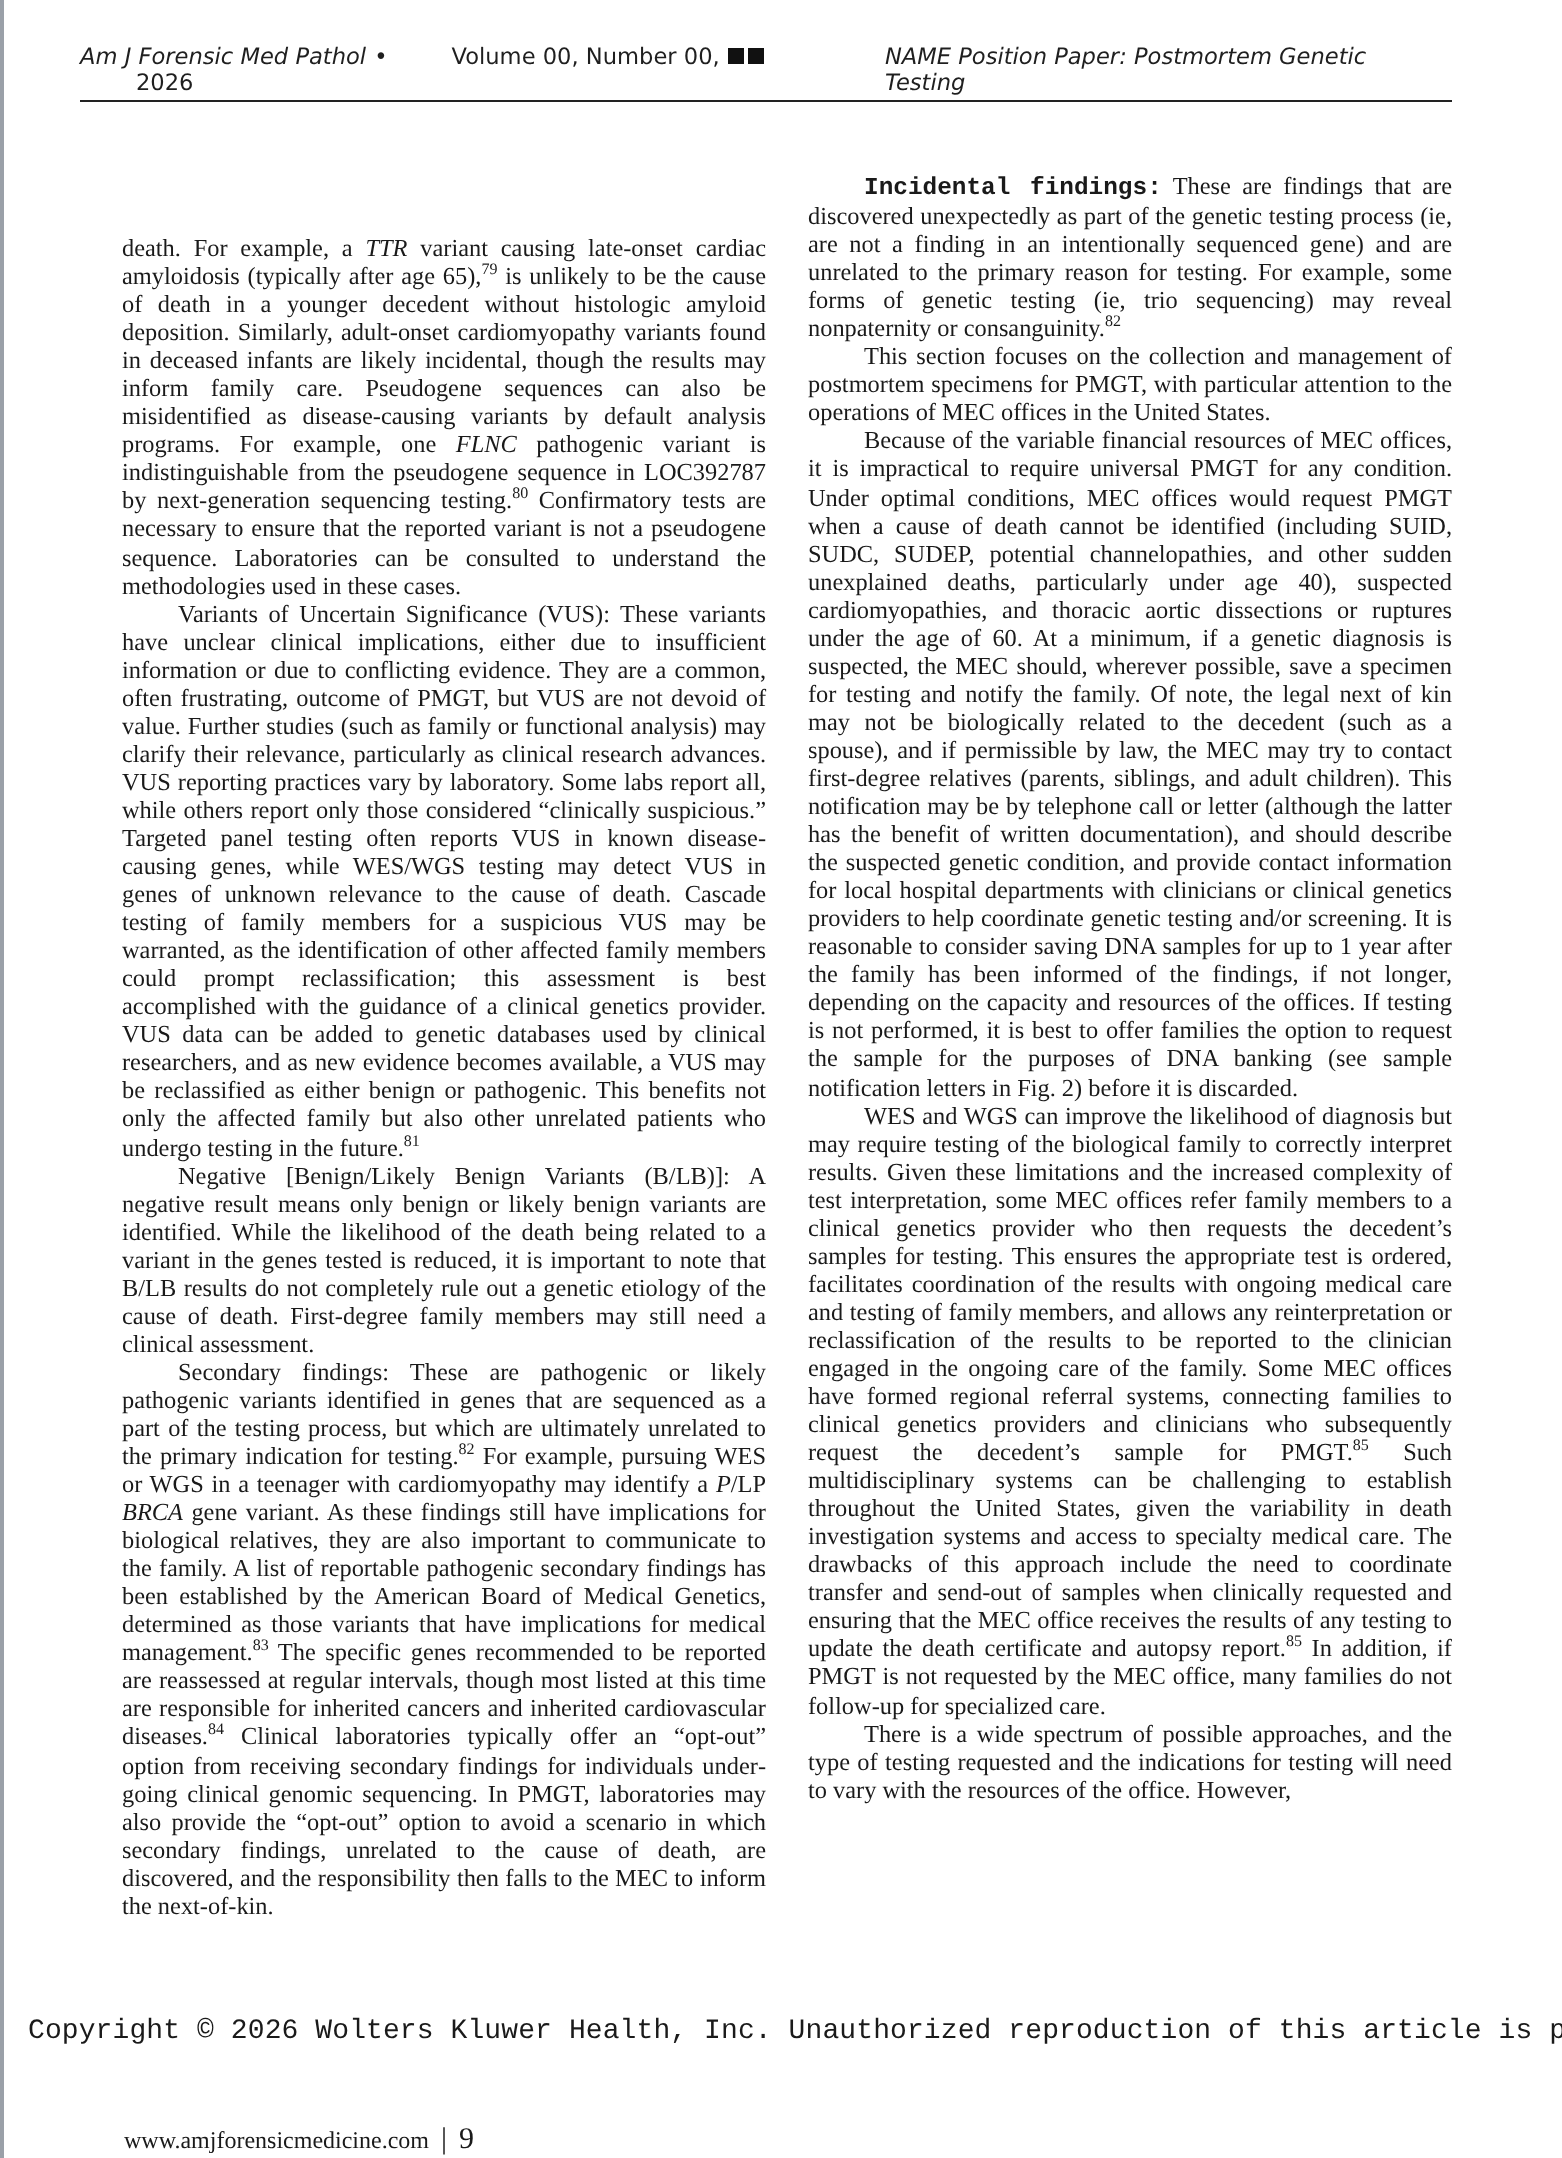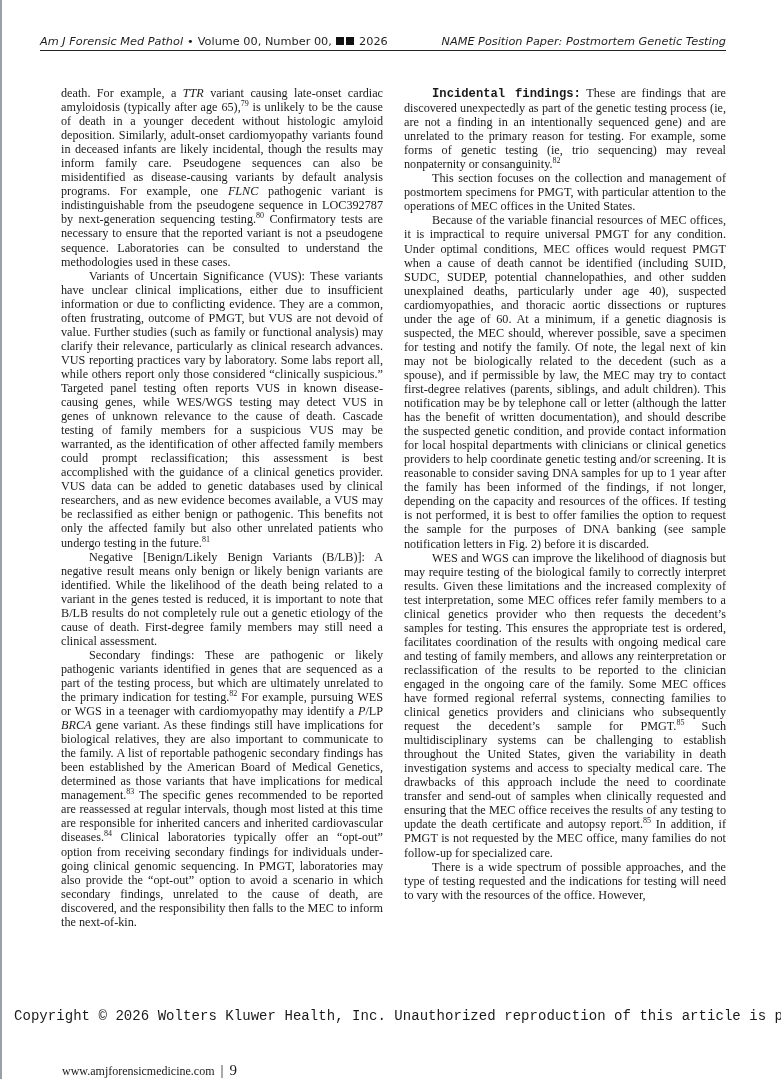--- a/index.html
+++ b/index.html
@@ -8,28 +8,28 @@
       font-family: "Liberation Serif", serif; color: #1a1a1a;
     }
     .page-edge { position: absolute; left: 0; top: 0; width: 2px; height: 1079px; background: #9aa0a8; }
     .running-head {
       position: absolute; left: 40px; top: 30px; width: 686px; height: 18px;
       font-family: "DejaVu Sans", sans-serif; font-size: 11.3px; font-style: italic;
       border-bottom: 1.5px solid #222;
       display: flex; justify-content: space-between; align-items: flex-end; padding-bottom: 2px;
       color: #1f1f1f;
     }
-    .running-head .left .upright { font-style: normal; }
+    .running-head .left .upright { font-style: normal; margin-left: 28px; }
     .sq { display: inline-block; width: 8px; height: 8px; background: #111; margin: 0 1px; vertical-align: 0; }
     .bullet { font-style: normal; margin: 0 4px; }
     .column {
       position: absolute; top: 86px; width: 322px;
       font-size: 12.2px; line-height: 14.05px; text-align: justify; hyphens: manual;
     }
-    .col-left { left: 61px; }
+    .col-left { left: 61px; margin-top: 31px; }
     .col-right { left: 404px; }
     .column p { margin: 0; }
     .column p.indent { text-indent: 28px; }
     .column em { font-style: italic; }
     .column strong { font-weight: bold; font-family: Liberation Mono, monospace; }
     sup { font-size: 8px; line-height: 0; vertical-align: 5px; }
     h2.section-heading {
       font-family: "DejaVu Sans", sans-serif; font-weight: bold; font-size: 12.6px;
       margin: 9px 0 1px 0; line-height: 16px; color: #111;
     }

